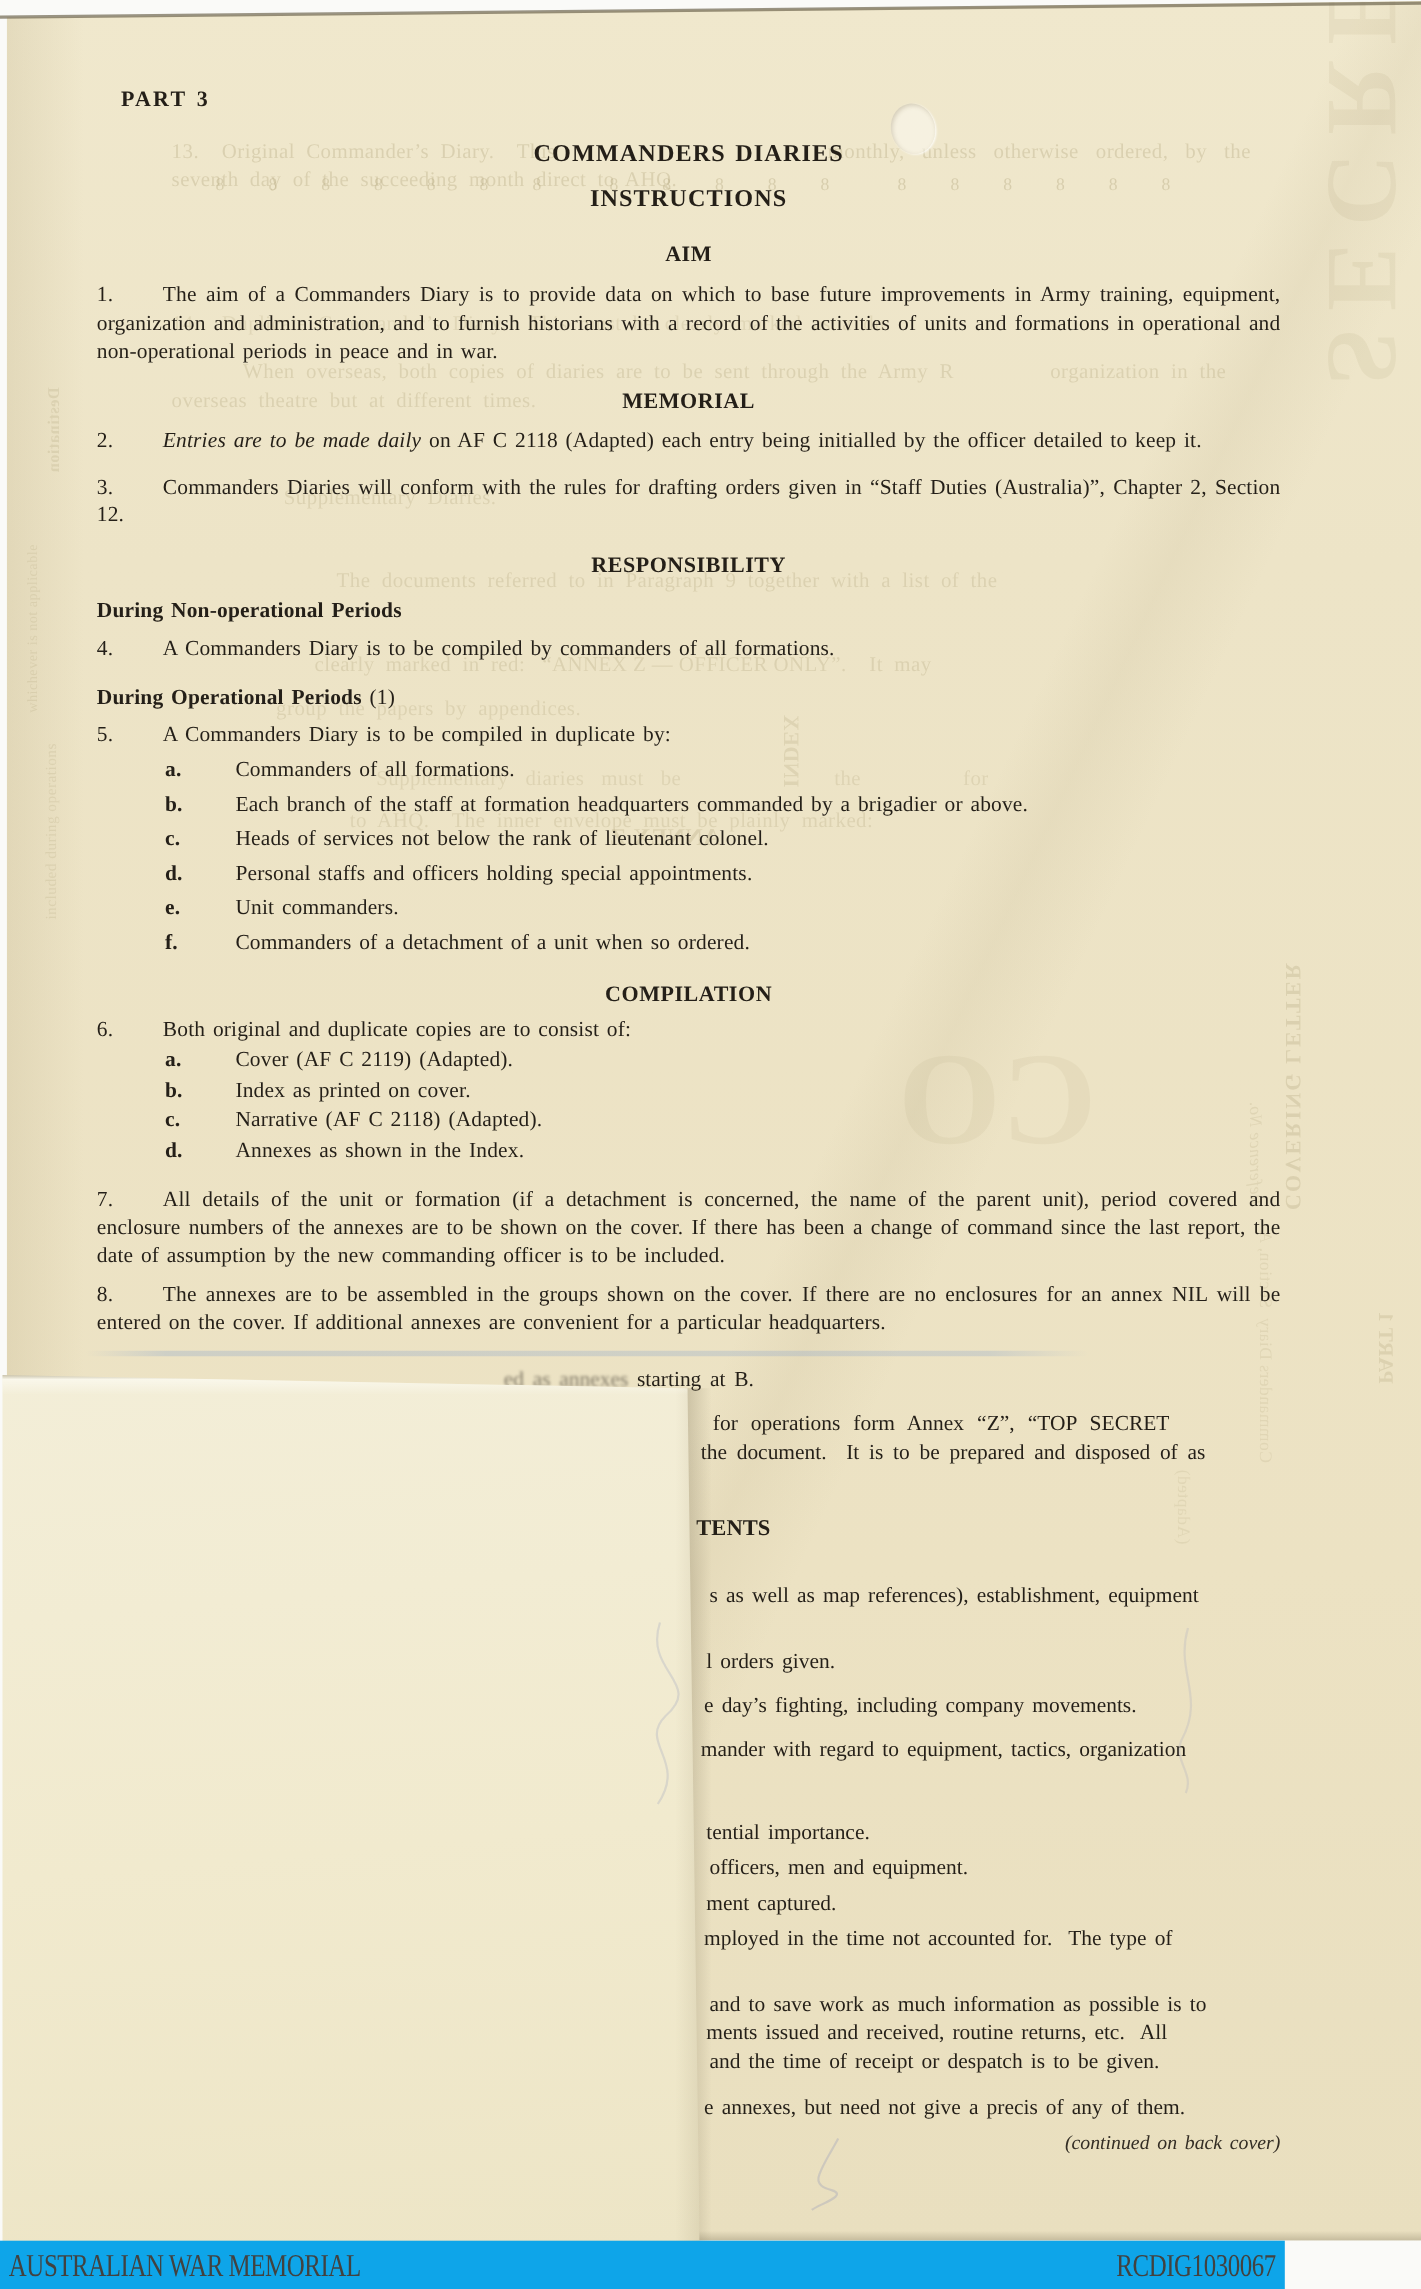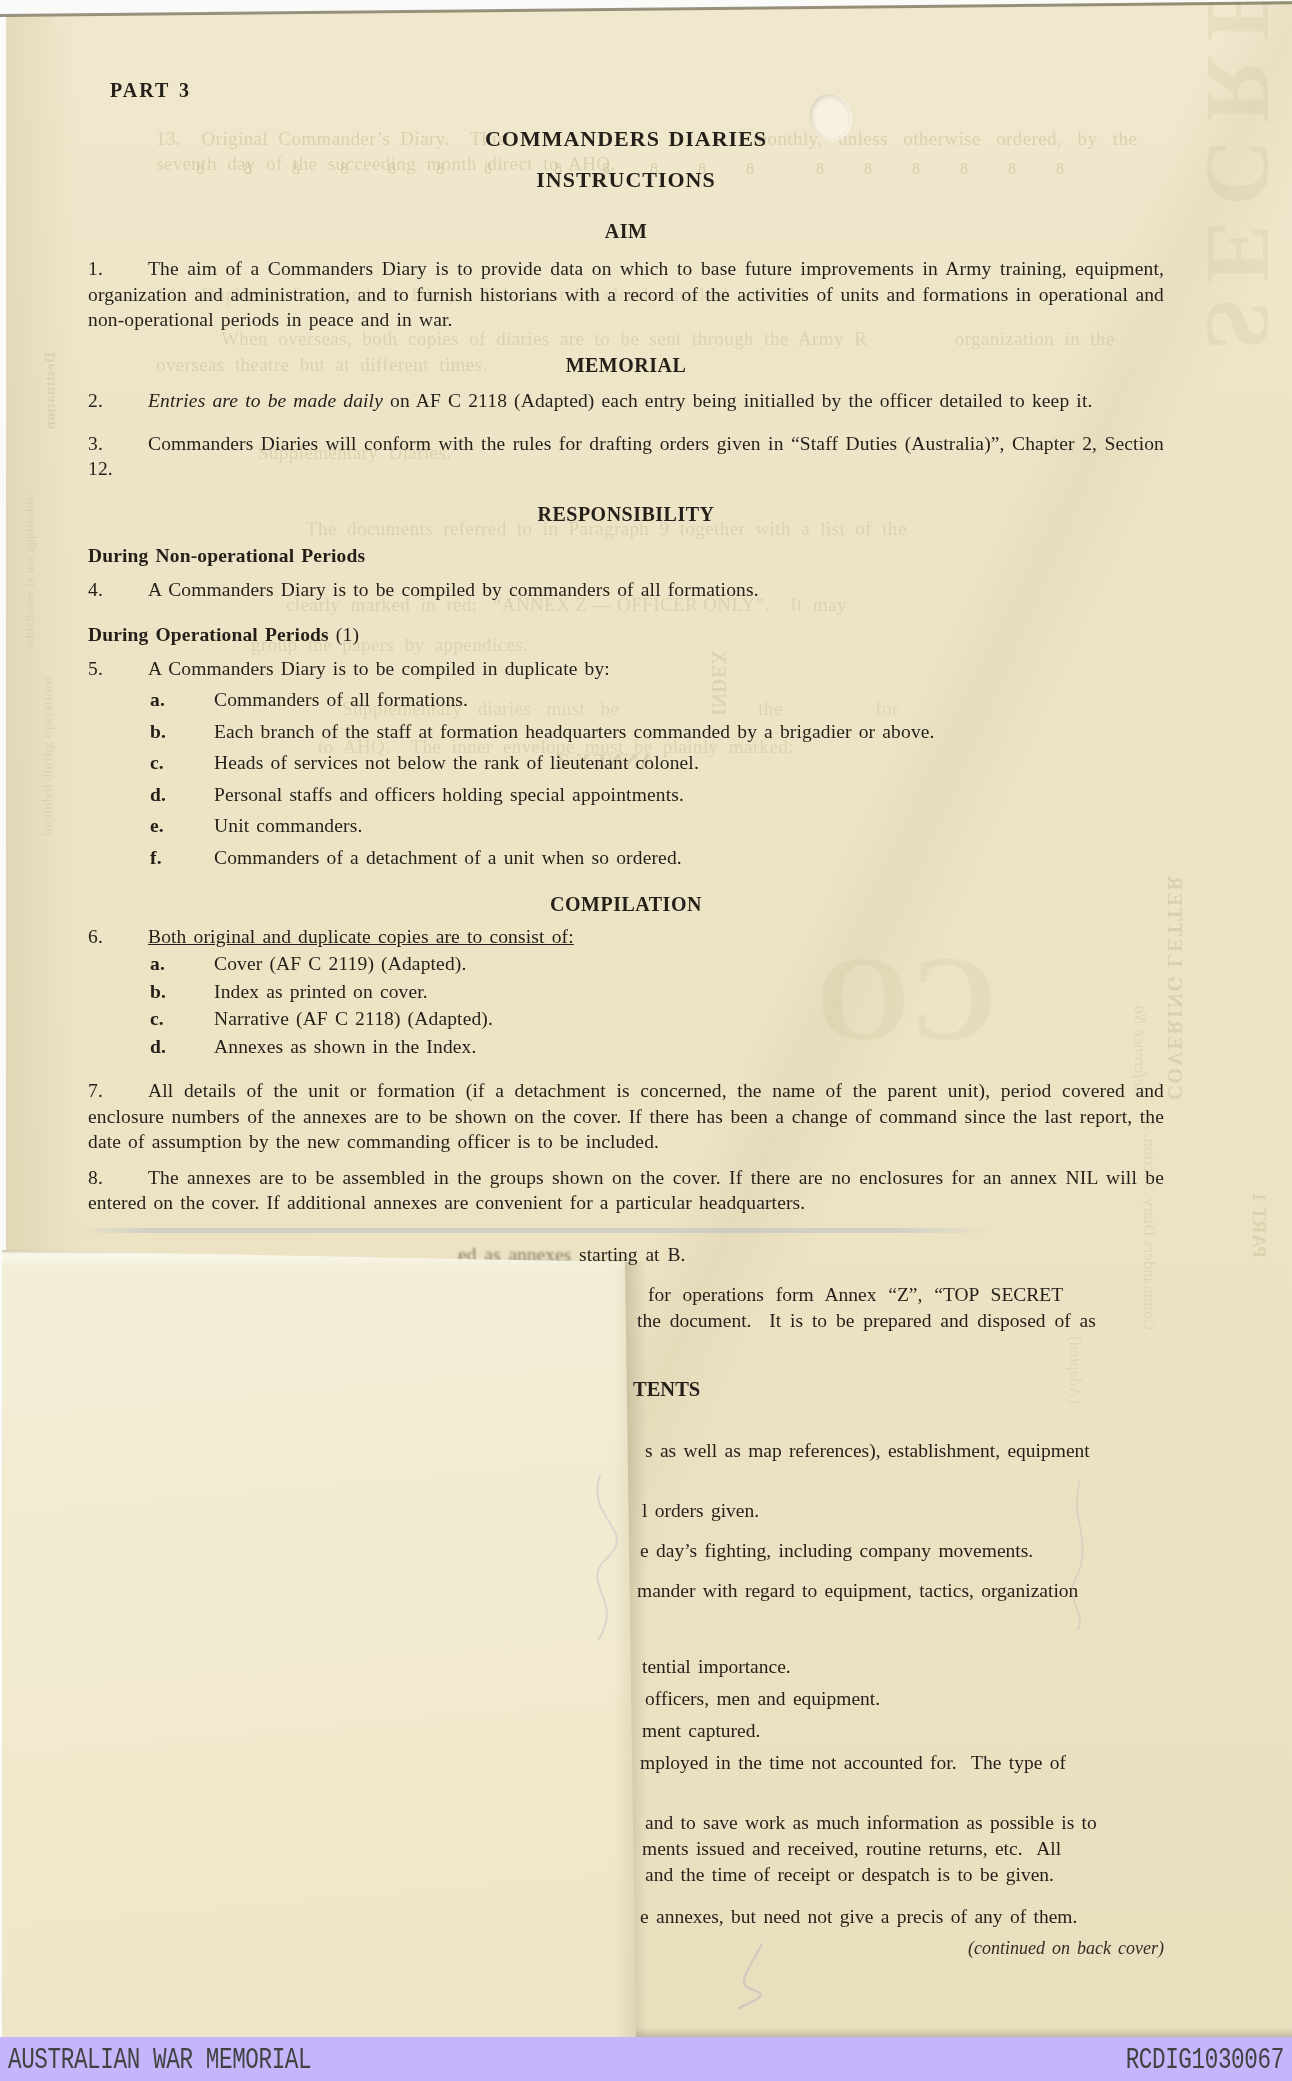--- a/index.html
+++ b/index.html
@@ -58,21 +58,21 @@
   
   .content{position:absolute;left:82px;top:0;width:1076px;font-size:19.5px;line-height:25.5px;
            word-spacing:2px;letter-spacing:.15px;z-index:2;}
   .part{margin:78px 0 0 22px;font-weight:bold;font-size:20px;letter-spacing:2px;}
   .title{text-align:center;font-weight:bold;font-size:22px;letter-spacing:1px;}
   .t1{margin-top:22px;} .t2{margin-top:16px;}
   .heading{text-align:center;font-weight:bold;font-size:20px;letter-spacing:.5px;}
   .h-aim{margin-top:26px;} .h-general{margin-top:20px;} .h-resp{margin-top:20px;} .h-comp{margin-top:22px;}
   .para{margin:0;text-align:justify;}
   .p1{margin-top:12px;} .p2{margin-top:10px;} .p3{margin-top:17px;} .p4{margin-top:8px;}
-  .p5{margin-top:8px;} .p6{margin-top:6px;text-decoration:underline;} .p7{margin-top:19px;} .p8{margin-top:10px;}
+  .p5{margin-top:8px;} .p6{margin-top:6px;} .p7{margin-top:19px;} .p8{margin-top:10px;}
   .num{display:inline-block;width:60px;font-weight:normal;}
   .subhead{font-weight:bold;} .sh1{margin-top:16px;} .sh2{margin-top:20px;}
   .subhead .note{font-weight:normal;}
   .it{font-style:italic;}
   .sublist .item{display:flex;margin-top:6px;padding-left:62px;}
   .list6 .item{margin-top:2px;}
   .sublist .lbl{width:64px;flex:none;font-weight:bold;}
   
   .p8frag{position:absolute;left:452px;top:1244px;font-size:19.5px;z-index:2;word-spacing:3px;}
   .p8frag .smudge{filter:blur(1.3px);opacity:.55;}
@@ -100,22 +100,22 @@
   .overlay{position:absolute;left:2px;top:1238px;width:642px;height:800px;z-index:5;
         background:linear-gradient(175deg,#f3eed8 0%,#f1eace 55%,#ede5c6 100%);
         clip-path:polygon(0 12px,617px 24px,623px 24px,634px 800px,0 800px);}
   .overlay::before{content:"";position:absolute;inset:0;
         background:
           linear-gradient(180deg,rgba(0,0,0,0) 10px,rgba(90,80,55,.28) 12px,rgba(255,255,250,.55) 16px,rgba(0,0,0,0) 30px),
           linear-gradient(90deg,rgba(0,0,0,0) calc(100% - 30px),rgba(110,95,60,.16));}
   
   .squiggles{position:absolute;left:0;top:0;z-index:6;pointer-events:none;}
   
-  .footer{position:absolute;left:0;bottom:0;width:1292px;height:44px;background:#c4b5fd;z-index:10;
-        font-family:Liberation Mono, monospace;color:#424240;}
+  .footer{position:absolute;left:0;bottom:0;width:1168px;height:44px;background:#0ea5e9;z-index:10;
+        font-family:Liberation Serif, serif;color:#424240;}
   .f-left{position:absolute;left:8px;top:7px;font-size:29px;transform:scaleX(.78);transform-origin:left center;letter-spacing:-.5px;}
   .f-right{position:absolute;right:8px;top:7px;font-size:29px;transform:scaleX(.78);transform-origin:right center;letter-spacing:-.5px;}
 </style>
 </head>
 <body>
 
 <div class="canvas">
 
   <div class="page">
 

